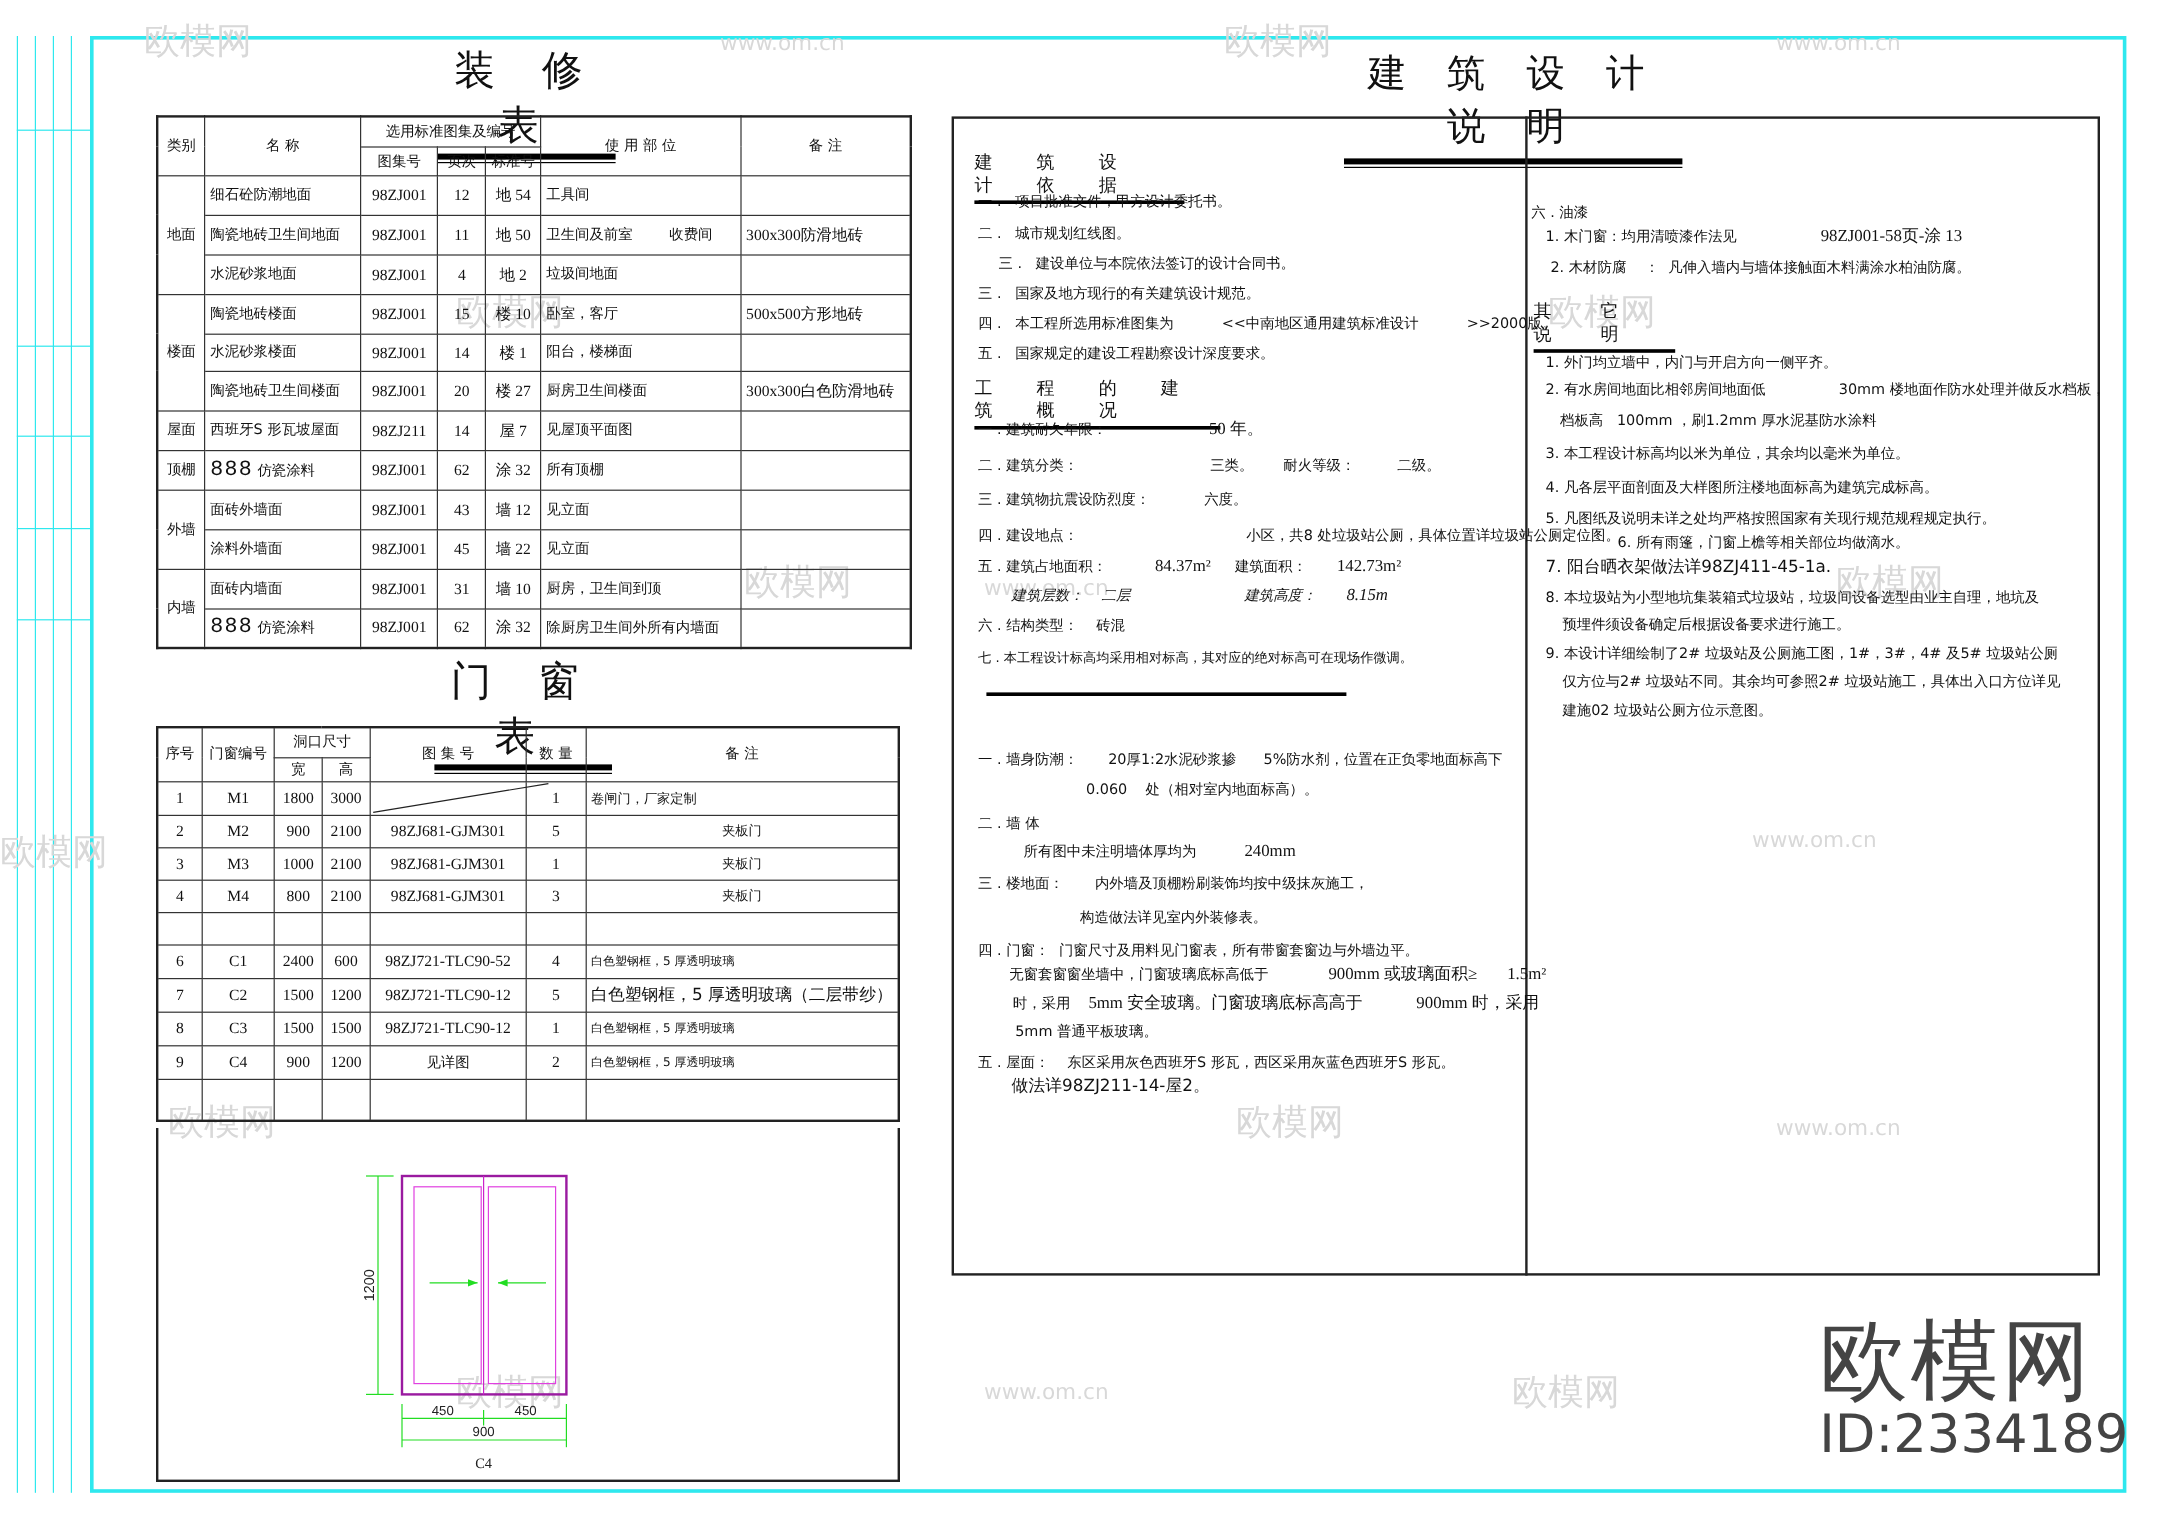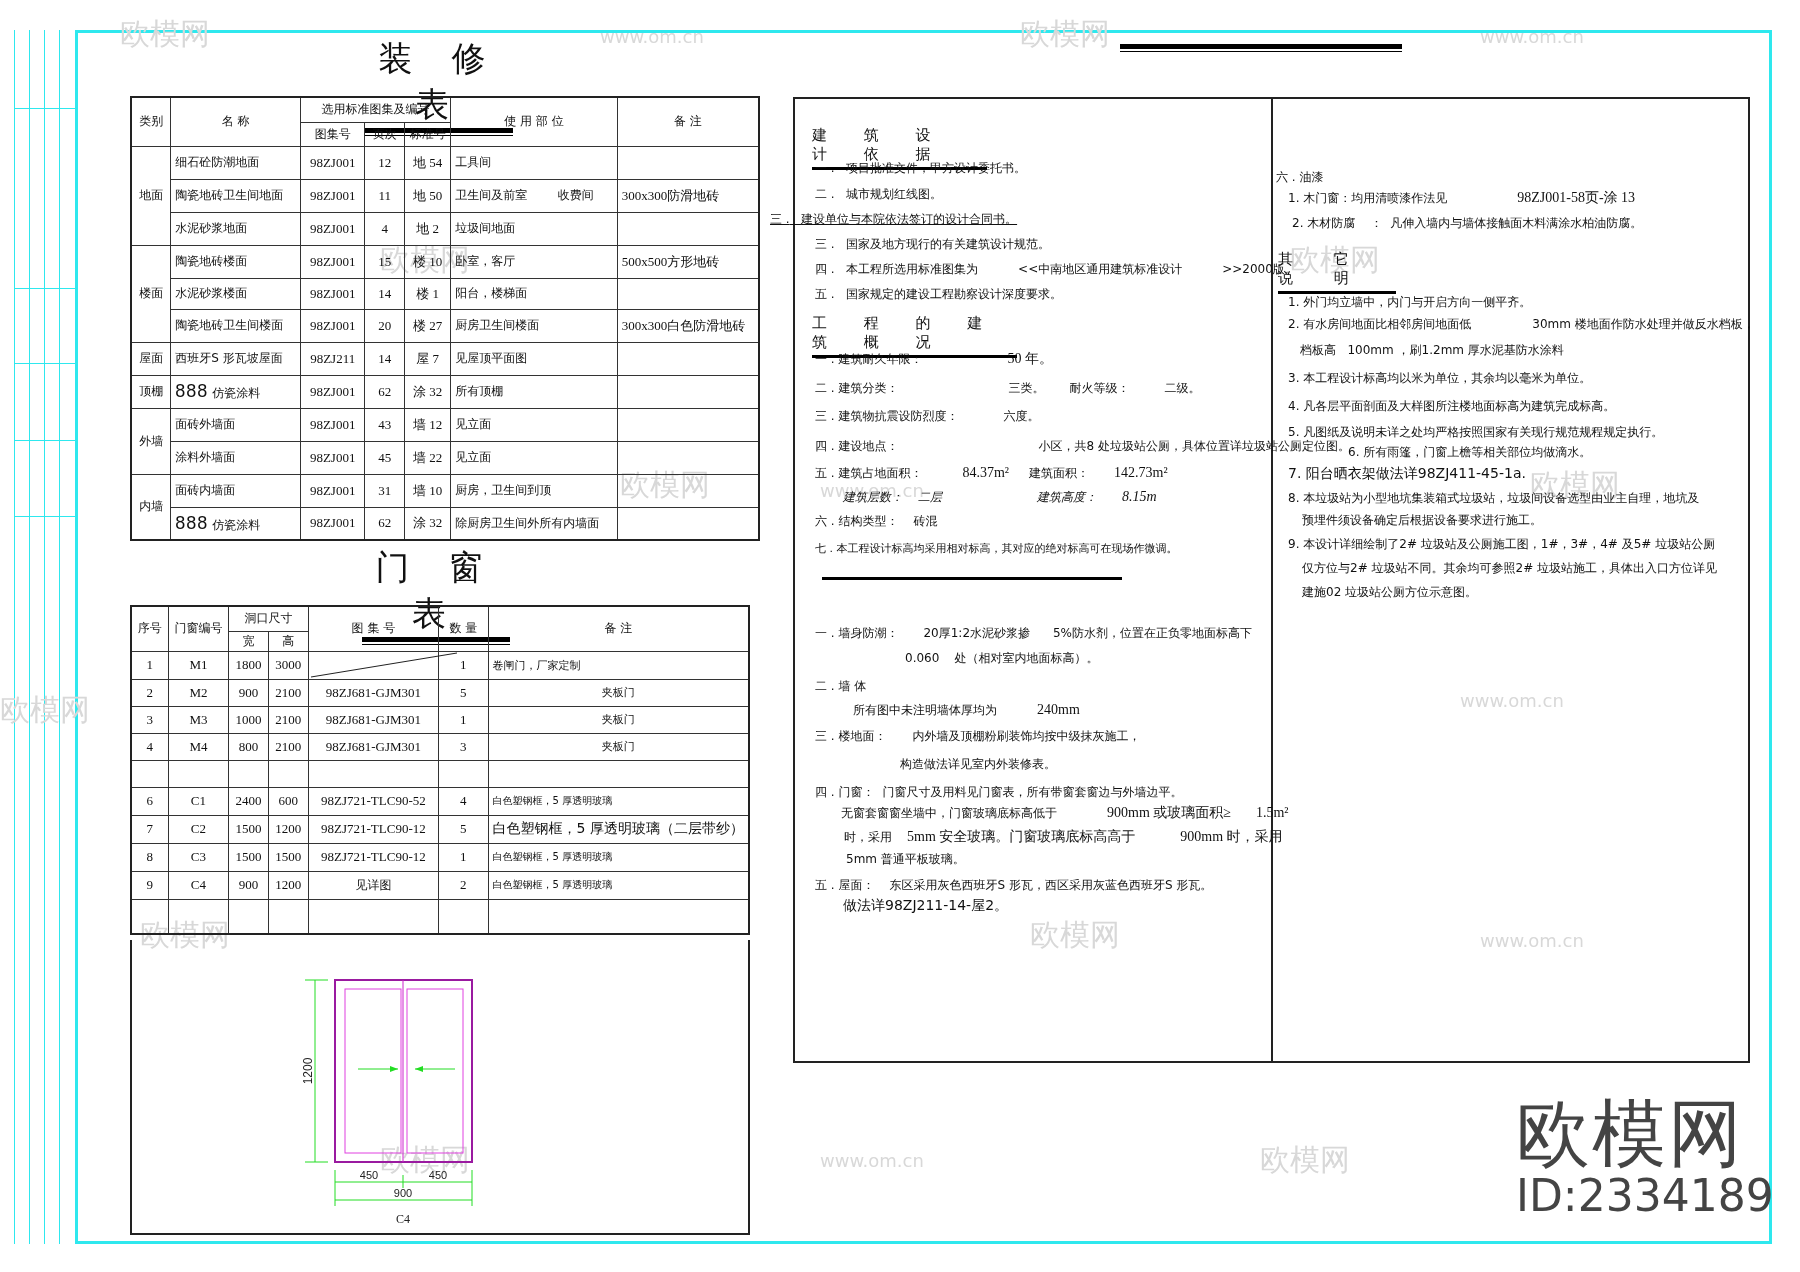--- a/index.html
+++ b/index.html
@@ -14,21 +14,21 @@
   .title { font-size: 34px; letter-spacing: 14px; font-weight: normal; text-align: center; }
   .title-underline { height: 5px; background: #000; }
   .title-underline-thin { height: 1px; background: #000; margin-top: 2px; }
 
   table.cad { border-collapse: collapse; position: absolute; font-size: 12px; }
   table.cad td, table.cad th { border: 1px solid #333; text-align: center; font-weight: normal; padding: 0 4px; white-space: nowrap; }
   table.cad { border: 2px solid #222; }
   table.cad td.left { text-align: left; }
   table.cad th { font-size: 12px; }
   .dec { font-family: "Liberation Serif", serif; font-size: 13px; }
-  .big888 { font-size: 18px; font-family: Liberation Sans, sans-serif; letter-spacing: 1px; }
+  .big888 { font-size: 18px; font-family: Liberation Mono, monospace; letter-spacing: 1px; }
 
   .panel { left: 793px; top: 97px; width: 957px; height: 966px; border: 2px solid #222; }
   .panel-divider { left: 1271px; top: 97px; height: 966px; border-left: 2px solid #222; }
   .sec-head { font-size: 15px; letter-spacing: 16px; }
   .sec-line { height: 3px; background: #000; margin-top: 3px; }
   .txt { font-size: 12px; line-height: 1; white-space: nowrap; position: absolute; }
   .txt .num { font-family: "Liberation Serif", serif; font-size: 14px; }
 
   .diagram-box { left: 130px; top: 940px; width: 620px; height: 295px; border: 2px solid #222; border-top: none; }
   .watermark-big { left: 1516px; top: 1085px; font-size: 74px; color: #444; letter-spacing: 2px; }
@@ -359,34 +359,35 @@
   <line x1="45" y1="200" x2="45" y2="236" stroke="#22dd22" stroke-width="1"></line>
   <line x1="113" y1="205" x2="113" y2="218" stroke="#22dd22" stroke-width="1"></line>
   <line x1="182" y1="200" x2="182" y2="236" stroke="#22dd22" stroke-width="1"></line>
   <text x="79" y="209" font-size="11" fill="#222" text-anchor="middle" font-family="Liberation Sans, sans-serif">450</text>
   <text x="148" y="209" font-size="11" fill="#222" text-anchor="middle" font-family="Liberation Sans, sans-serif">450</text>
   <text x="113" y="227" font-size="11" fill="#222" text-anchor="middle" font-family="Liberation Sans, sans-serif">900</text>
   <text x="113" y="253" font-size="12" fill="#222" text-anchor="middle" font-family="Liberation Serif, serif">C4</text>
 </svg>
 
 <div class="abs" style="left:1120px;top:40px;width:282px;">
+  <div class="title" style="font-size:32px;letter-spacing:12px;">建 筑 设 计 说 明</div>
   <div class="title-underline" style="margin-top:4px"></div>
   <div class="title-underline-thin"></div>
 </div>
 
 <div class="abs panel"></div>
 <div class="abs panel-divider"></div>
 
 <div class="abs" style="left:812px;top:126px;width:175px;">
   <div class="sec-head">建 筑 设 计 依 据</div>
   <div class="sec-line"></div>
 </div>
 <div class="txt" style="left:815px;top:162px;"><span>一 .</span>&nbsp;&nbsp;&nbsp;<span>项目批准文件，甲方设计委托书。</span></div>
 <div class="txt" style="left:815px;top:188px;"><span>二 .</span>&nbsp;&nbsp;&nbsp;<span>城市规划红线图。</span></div>
-<div class="txt" style="left:770px;top:213px;text-decoration:underline;"><span>三 .</span>&nbsp;&nbsp;&nbsp;<span>建设单位与本院依法签订的设计合同书。</span></div>
+<div class="txt" style="left:832px;top:213px;"><span>三 .</span>&nbsp;&nbsp;&nbsp;<span>建设单位与本院依法签订的设计合同书。</span></div>
 <div class="txt" style="left:815px;top:238px;"><span>三 .</span>&nbsp;&nbsp;&nbsp;<span>国家及地方现行的有关建筑设计规范。</span></div>
 <div class="txt" style="left:815px;top:263px;"><span>四 .</span>&nbsp;&nbsp;&nbsp;<span>本工程所选用标准图集为</span><span style="margin-left:40px">&lt;&lt;中南地区通用建筑标准设计</span><span style="margin-left:40px">&gt;&gt;2000版。</span></div>
 <div class="txt" style="left:815px;top:288px;"><span>五 .</span>&nbsp;&nbsp;&nbsp;<span>国家规定的建设工程勘察设计深度要求。</span></div>
 
 <div class="abs" style="left:812px;top:314px;width:205px;">
   <div class="sec-head">工 程 的 建 筑 概 况</div>
   <div class="sec-line"></div>
 </div>
 <div class="txt" style="left:815px;top:352px;"><span>一 .</span> <span>建筑耐久年限：</span><span class="num" style="margin-left:85px">50 年。</span></div>
 <div class="txt" style="left:815px;top:382px;"><span>二 .</span> <span>建筑分类：</span><span style="margin-left:110px">三类。</span><span style="margin-left:25px">耐火等级：</span><span style="margin-left:35px">二级。</span></div>

